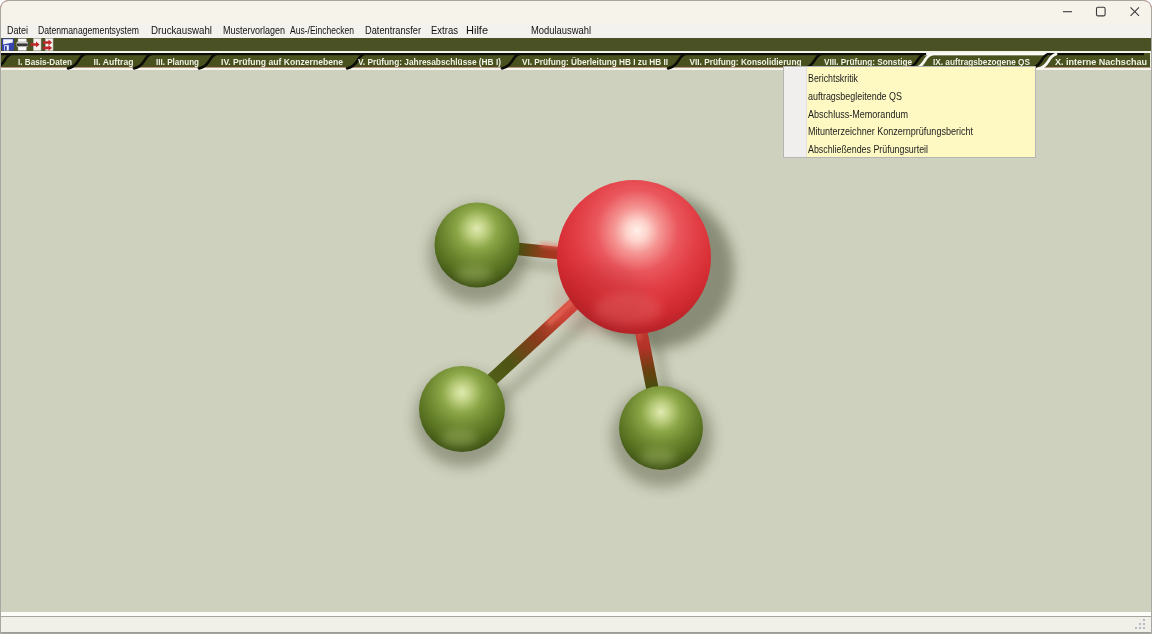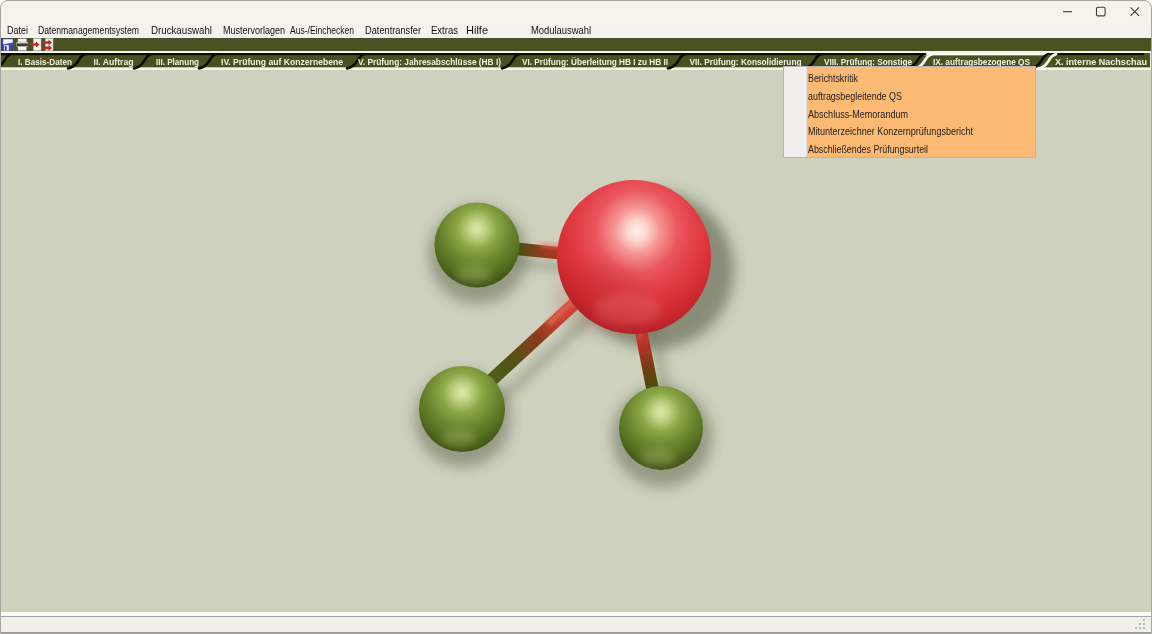--- a/index.html
+++ b/index.html
@@ -1,29 +1,29 @@
 <!DOCTYPE html>
 <html><head>
 <meta charset="utf-8">
 <style>
   html,body{margin:0;padding:0;width:1152px;height:634px;overflow:hidden;background:#fff;
     font-family:"Liberation Sans",sans-serif;}
   .abs{position:absolute;}
   #win{position:absolute;left:0;top:0;width:1150px;height:632px;border:1px solid #a8a6a1;
-    border-radius:8px 8px 0 0;overflow:hidden;background:#fdba74;}
+    border-radius:8px 8px 0 0;overflow:hidden;background:#b91c1c;}
   #titlebar{left:0;top:0;width:100%;height:23px;background:#f6f3ea;}
   #menubar{left:0;top:23px;width:100%;height:14px;background:#f3f2ee;}
   #toolbar{left:0;top:37px;width:100%;height:13px;background:#4a5124;}
   #tbwhite{left:0;top:50px;width:100%;height:2px;background:#f5f4ec;}
   #tabszone{left:0;top:52px;width:1152px;height:17px;}
   #content{left:0;top:69px;width:100%;height:542px;background:#cdd1bd;}
   #statwhite{left:0;top:611px;width:100%;height:4px;background:#fcfcf8;}
   #statusbar{left:0;top:615px;width:100%;height:16px;background:#f0efe8;border-top:1px solid #a5a59d;box-sizing:border-box;}
   #statbottom{left:0;top:631px;width:100%;height:3px;background:#9b9a94;}
-  #menu{left:783px;top:66px;width:251px;height:90px;background:#fdba74;border:1px solid #b5b5b5;}
+  #menu{left:783px;top:66px;width:251px;height:90px;background:#fef9c3;border:1px solid #b5b5b5;}
   #menugut{position:absolute;left:0;top:0;width:22px;height:100%;background:#f0efed;border-right:1px solid #e2e1df;}
   #winbtns{position:absolute;top:0;right:0;width:120px;height:23px;}
 </style>
 </head>
 <body>
 <div id="win">
   <div class="abs" id="titlebar"></div>
   <div class="abs" id="menubar">
     <svg width="700" height="14" viewBox="0 0 700 14" style="position:absolute;left:0;top:0">
       <g font-size="10.5" fill="#111" font-family="Liberation Sans, sans-serif">

